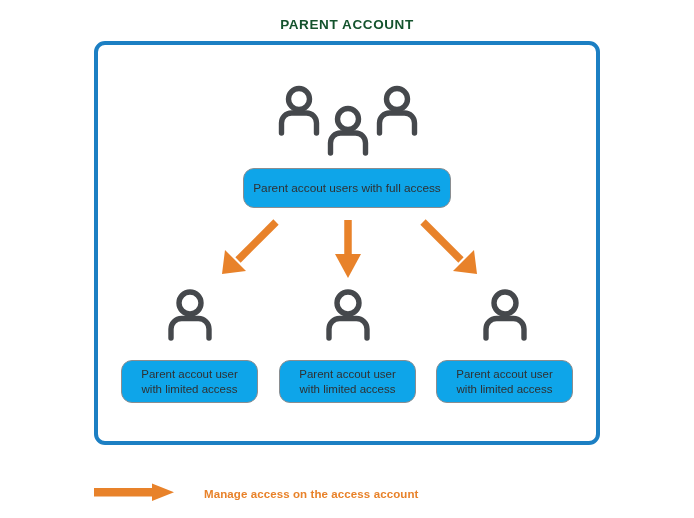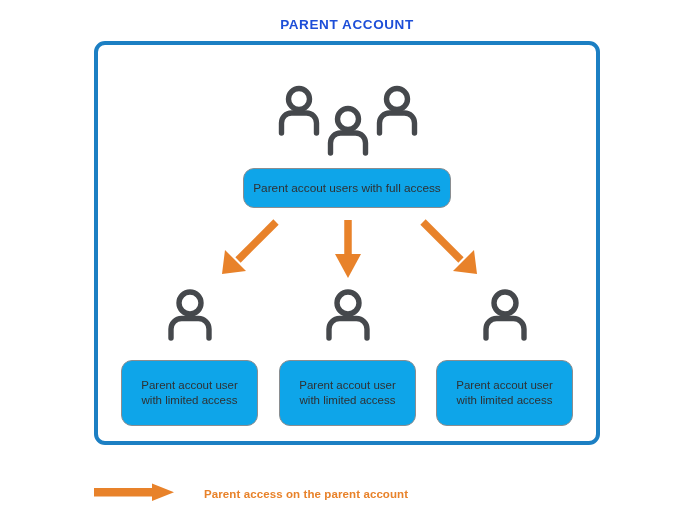--- a/index.html
+++ b/index.html
@@ -19,21 +19,21 @@
   
   #page-title {
     position: absolute;
     left: 0;
     top: 17px;
     width: 694px;
     text-align: center;
     font-size: 13.5px;
     font-weight: bold;
     letter-spacing: 0.6px;
-    color: #1d4ed8;
+    color: #14532d;
   }
 
   
   #account-frame {
     position: absolute;
     left: 94px;
     top: 41px;
     width: 506px;
     height: 404px;
     border: 4px solid #1C7FC3;
@@ -67,21 +67,21 @@
   #full-access-box {
     left: 243px;
     top: 168px;
     width: 208px;
     height: 40px;
     font-size: 11.8px;
   }
   .limited-box {
     top: 360px;
     width: 137px;
-    height: 66px;
+    height: 43px;
   }
   #limited-box-1 { left: 121px; }
   #limited-box-2 { left: 279px; }
   #limited-box-3 { left: 436px; }
   .limited-box .box-text { display: block; }
 
   
   .flow-arrow {
     position: absolute;
   }
@@ -201,14 +201,14 @@
   </div>
 </div>
 
 <div id="legend">
   <span id="legend-arrow">
     <svg width="84" height="20" viewBox="0 0 84 20">
       <rect x="0" y="6" width="62" height="8.5" fill="#E8822A"></rect>
       <path d="M58 1.5 L80 10.2 L58 19 Z" fill="#E8822A"></path>
     </svg>
   </span>
-  <span id="legend-label">Parent access on the parent account</span>
+  <span id="legend-label">Manage access on the access account</span>
 </div>
 
 </body></html>

